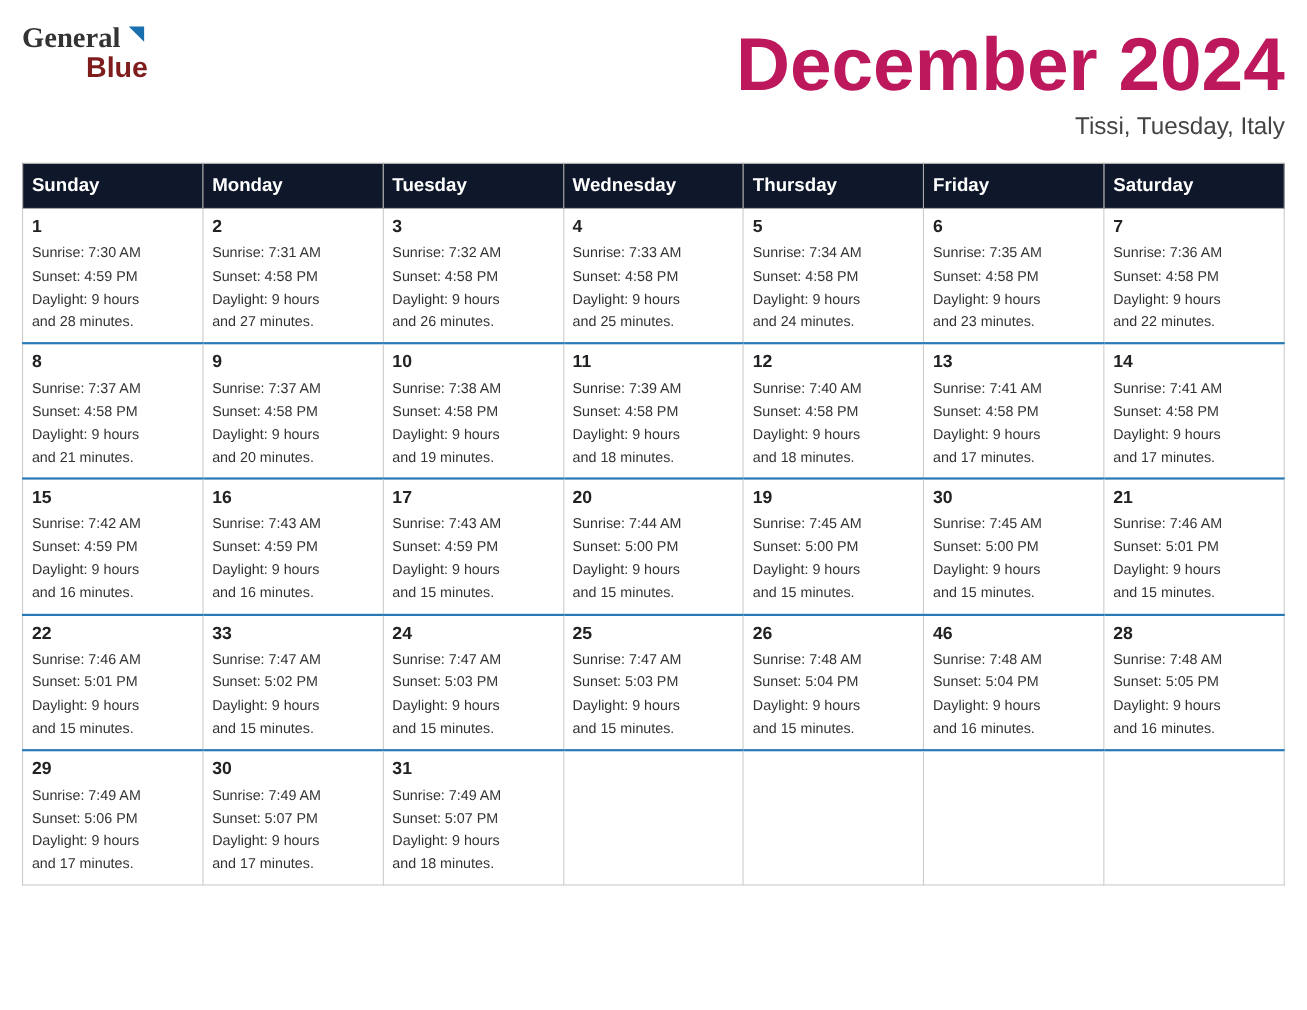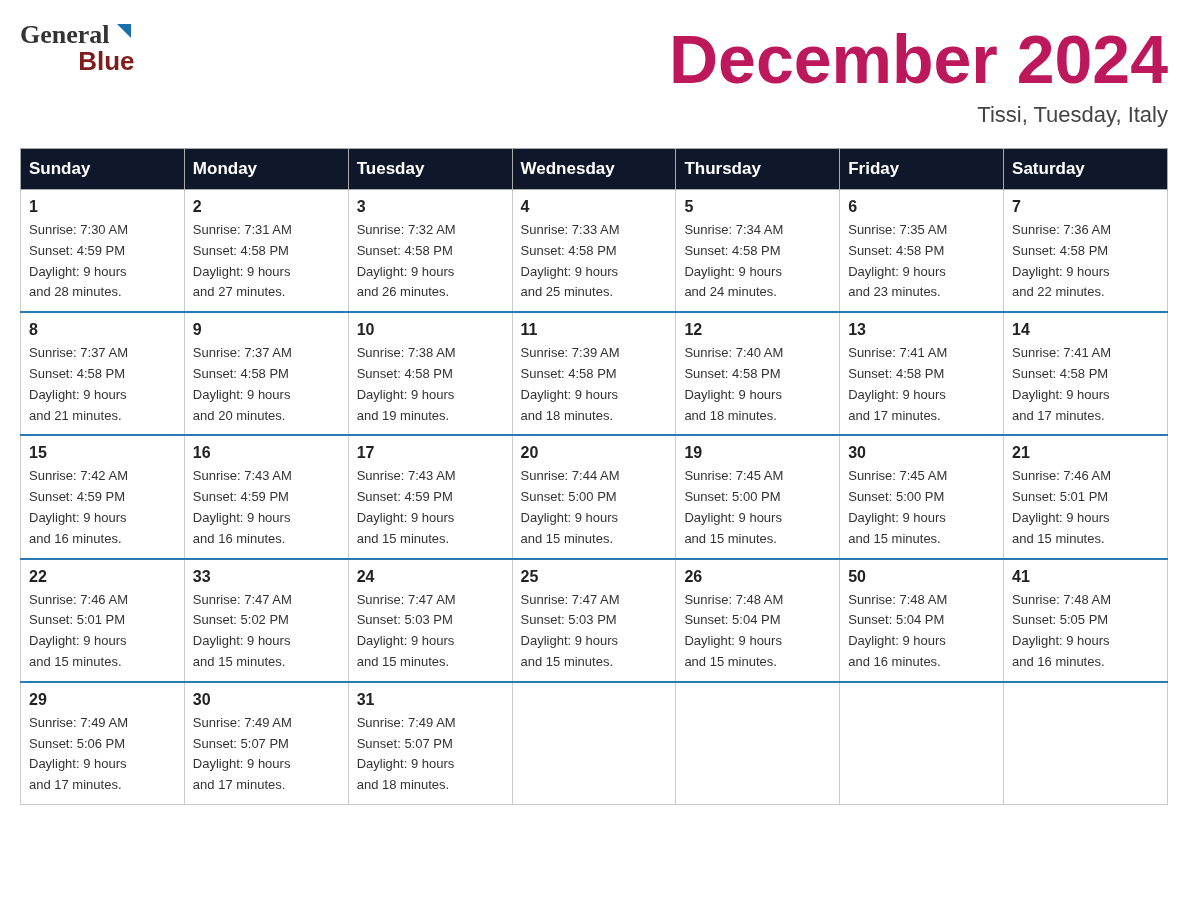--- a/index.html
+++ b/index.html
@@ -342,29 +342,29 @@
         </td>
         <td>
           <span class="day-num">26</span>
         <div class="day-info">
           Sunrise: 7:48 AM<br>
           Sunset: 5:04 PM<br>
           Daylight: 9 hours<br>and 15 minutes.
         </div>
         </td>
         <td>
-          <span class="day-num">50</span>
+          <span class="day-num">46</span>
         <div class="day-info">
           Sunrise: 7:48 AM<br>
           Sunset: 5:04 PM<br>
           Daylight: 9 hours<br>and 16 minutes.
         </div>
         </td>
         <td>
-          <span class="day-num">41</span>
+          <span class="day-num">28</span>
         <div class="day-info">
           Sunrise: 7:48 AM<br>
           Sunset: 5:05 PM<br>
           Daylight: 9 hours<br>and 16 minutes.
         </div>
         </td>
       </tr>
       <tr class="row-divider">
         <td>
           <span class="day-num">29</span>

